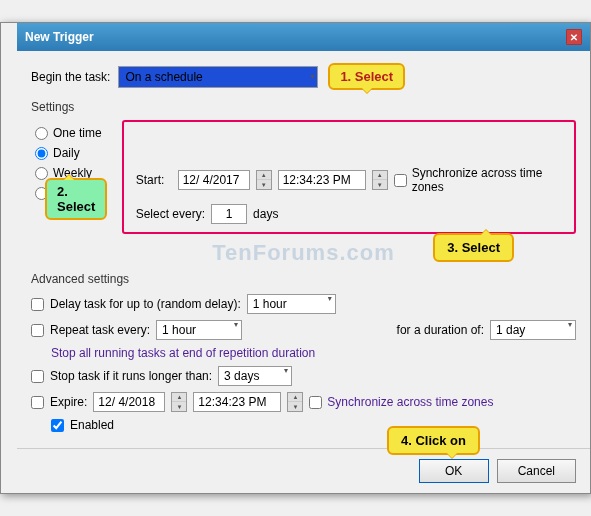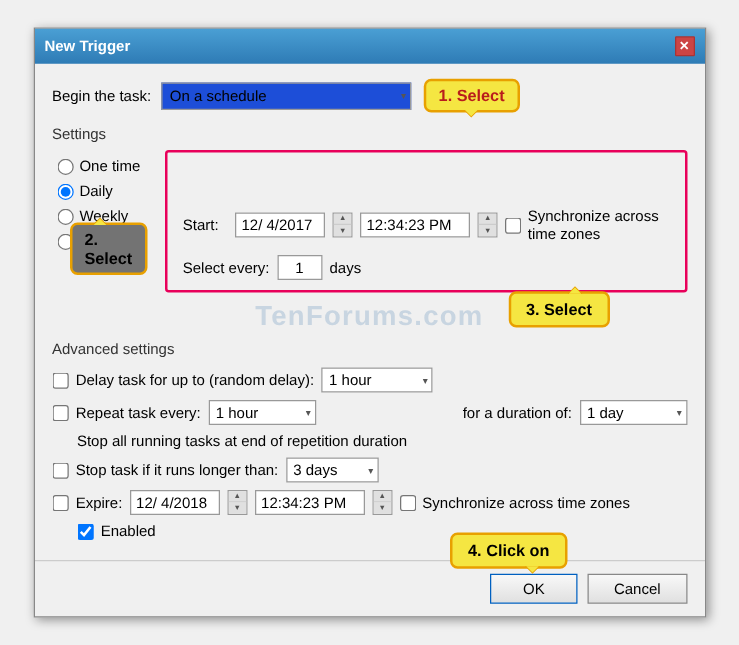--- a/index.html
+++ b/index.html
@@ -6,24 +6,25 @@
     body {
       font-family: 'Segoe UI', Tahoma, Geneva, Verdana, sans-serif;
       font-size: 12px;
       background: #f0f0f0;
       display: flex;
       justify-content: center;
       align-items: center;
       min-height: 100vh;
     }
     .window {
-      width: 538px;
+      width: 591px;
       background: #f0f0f0;
       border: 1px solid #888;
       box-shadow: 2px 2px 8px rgba(0,0,0,0.4);
+      padding-left: 16px;
     }
     .title-bar {
       background: linear-gradient(to bottom, #4a9fd4, #2e7bb5);
       color: white;
       padding: 6px 8px;
       display: flex;
       justify-content: space-between;
       align-items: center;
       font-size: 12px;
       font-weight: 600;
@@ -226,38 +227,38 @@
       background: white;
       border: 1px solid #999;
       padding: 2px 20px 2px 5px;
       font-size: 12px;
       cursor: pointer;
       position: relative;
     }
     .adv-select-wrap {
       position: relative;
       display: inline-flex;
-      align-items: center;
+      align-items: flex-start;
     }
     .adv-select-wrap::after {
       content: '▾';
       position: absolute;
       right: 4px;
       font-size: 8px;
       color: #555;
       pointer-events: none;
     }
     .adv-right {
       margin-left: auto;
       display: flex;
       align-items: center;
       gap: 6px;
     }
     .disabled-text {
-      color: #000000;
+      color: #4c1d95;
     }
     .expire-row {
       display: flex;
       align-items: center;
       gap: 6px;
       font-size: 12px;
       margin-bottom: 6px;
     }
     .enabled-row {
       display: flex;
@@ -312,21 +313,21 @@
       bottom: -10px;
       right: 21px;
       border: 5px solid transparent;
       border-top-color: #f5e642;
       z-index: 1;
     }
     .annotation-2 {
       position: absolute;
       left: 14px;
       bottom: 14px;
-      background: #737373;
+      background: #86efac;
       border: 2px solid #e8a000;
       border-radius: 6px;
       padding: 4px 10px;
       font-weight: 700;
       font-size: 13px;
     }
     .annotation-2::after {
       content: '';
       position: absolute;
       top: -12px;

